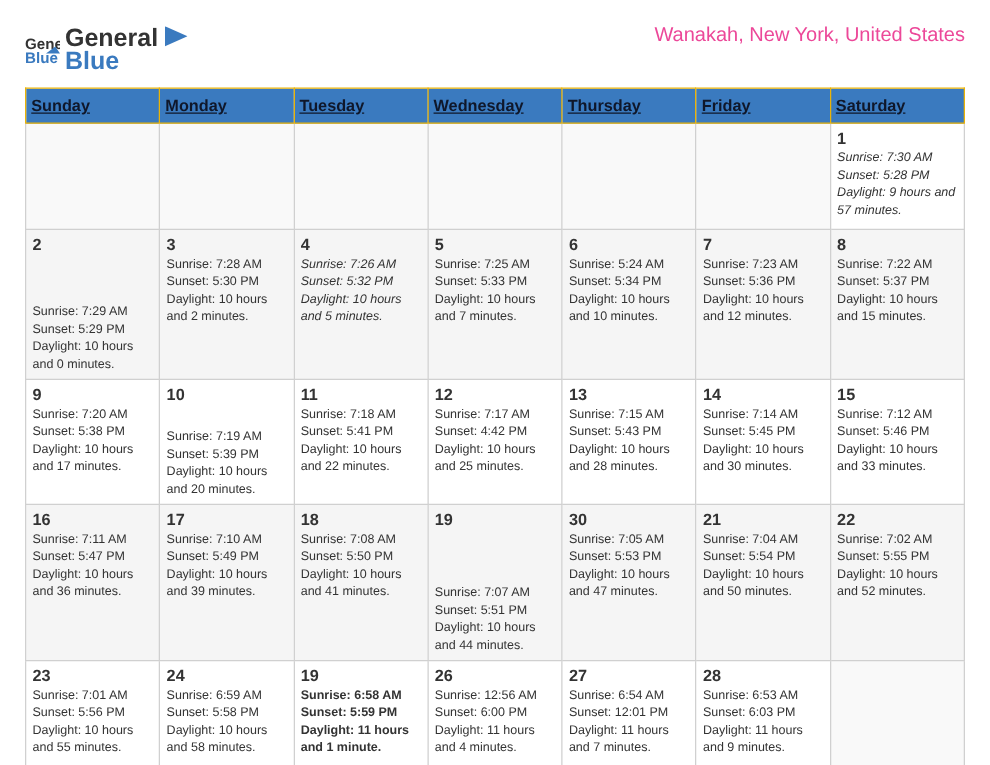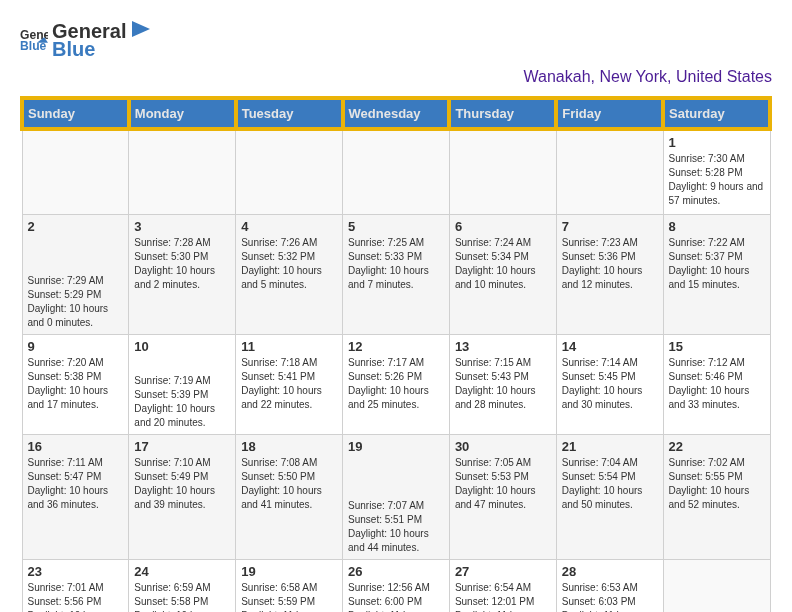--- a/index.html
+++ b/index.html
@@ -28,36 +28,36 @@
     .title-section {
       text-align: right;
     }
     .calendar-title {
       font-size: 36px;
       font-weight: bold;
       color: #333;
     }
     .calendar-subtitle {
       font-size: 16px;
-      color: #4c1d95;
-      margin-top: 48px;
+      color: #ec4899;
     }
     table {
       width: 100%;
       border-collapse: collapse;
       table-layout: fixed;
     }
     thead tr th {
       background-color: #3a7abf;
-      color: #e5e5e5;
+      color: #0f172a;
       font-size: 13px;
       font-weight: bold;
       padding: 6px 4px;
       text-align: left;
-      border: 4px solid #eab308;
+      border: 1px solid #eab308;
+      text-decoration: underline;
     }
     tbody tr td {
       vertical-align: top;
       border: 1px solid #d0d0d0;
       padding: 4px 5px;
       font-size: 10.5px;
       color: #333;
       height: 85px;
       background: #fff;
     }
@@ -119,53 +119,53 @@
   <tbody id="calendar-body">
   <tr>
         <td class="empty-cell"></td>
         <td class="empty-cell"></td>
         <td class="empty-cell"></td>
         <td class="empty-cell"></td>
         <td class="empty-cell"></td>
         <td class="empty-cell"></td>
         <td>
           <span class="day-number">1</span>
-          <div class="day-info" style="white-space: pre-line;">Sunrise: 7:30 AM
+          <div class="day-info" style="white-space: pre-line; font-style: italic;">Sunrise: 7:30 AM
 Sunset: 5:28 PM
 Daylight: 9 hours and 57 minutes.</div>
         </td>
       </tr>
       <tr>
         <td>
           <span class="day-number">2</span>
           <div class="day-info" style="white-space: pre-line; margin-top: 40px;">Sunrise: 7:29 AM
 Sunset: 5:29 PM
 Daylight: 10 hours and 0 minutes.</div>
         </td>
         <td>
           <span class="day-number">3</span>
           <div class="day-info" style="white-space: pre-line;">Sunrise: 7:28 AM
 Sunset: 5:30 PM
 Daylight: 10 hours and 2 minutes.</div>
         </td>
         <td>
           <span class="day-number">4</span>
-          <div class="day-info" style="white-space: pre-line;">Sunrise: 7:26 AM
+          <div class="day-info" style="white-space: pre-line; font-style: italic;">Sunrise: 7:26 AM
 Sunset: 5:32 PM
 Daylight: 10 hours and 5 minutes.</div>
         </td>
         <td>
           <span class="day-number">5</span>
           <div class="day-info" style="white-space: pre-line;">Sunrise: 7:25 AM
 Sunset: 5:33 PM
 Daylight: 10 hours and 7 minutes.</div>
         </td>
         <td>
           <span class="day-number">6</span>
-          <div class="day-info" style="white-space: pre-line;">Sunrise: 7:24 AM
+          <div class="day-info" style="white-space: pre-line;">Sunrise: 5:24 AM
 Sunset: 5:34 PM
 Daylight: 10 hours and 10 minutes.</div>
         </td>
         <td>
           <span class="day-number">7</span>
           <div class="day-info" style="white-space: pre-line;">Sunrise: 7:23 AM
 Sunset: 5:36 PM
 Daylight: 10 hours and 12 minutes.</div>
         </td>
         <td>
@@ -190,21 +190,21 @@
         </td>
         <td>
           <span class="day-number">11</span>
           <div class="day-info" style="white-space: pre-line;">Sunrise: 7:18 AM
 Sunset: 5:41 PM
 Daylight: 10 hours and 22 minutes.</div>
         </td>
         <td>
           <span class="day-number">12</span>
           <div class="day-info" style="white-space: pre-line;">Sunrise: 7:17 AM
-Sunset: 5:26 PM
+Sunset: 4:42 PM
 Daylight: 10 hours and 25 minutes.</div>
         </td>
         <td>
           <span class="day-number">13</span>
           <div class="day-info" style="white-space: pre-line;">Sunrise: 7:15 AM
 Sunset: 5:43 PM
 Daylight: 10 hours and 28 minutes.</div>
         </td>
         <td>
           <span class="day-number">14</span>
@@ -271,21 +271,21 @@
 Daylight: 10 hours and 55 minutes.</div>
         </td>
         <td>
           <span class="day-number">24</span>
           <div class="day-info" style="white-space: pre-line;">Sunrise: 6:59 AM
 Sunset: 5:58 PM
 Daylight: 10 hours and 58 minutes.</div>
         </td>
         <td>
           <span class="day-number">19</span>
-          <div class="day-info" style="white-space: pre-line;">Sunrise: 6:58 AM
+          <div class="day-info" style="white-space: pre-line; font-weight: bold;">Sunrise: 6:58 AM
 Sunset: 5:59 PM
 Daylight: 11 hours and 1 minute.</div>
         </td>
         <td>
           <span class="day-number">26</span>
           <div class="day-info" style="white-space: pre-line;">Sunrise: 12:56 AM
 Sunset: 6:00 PM
 Daylight: 11 hours and 4 minutes.</div>
         </td>
         <td>

